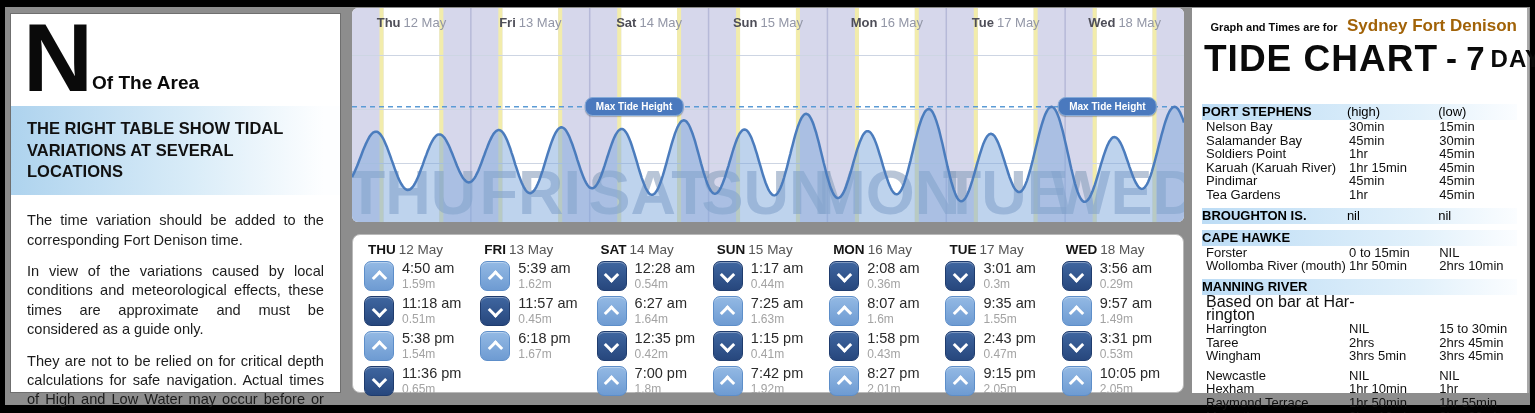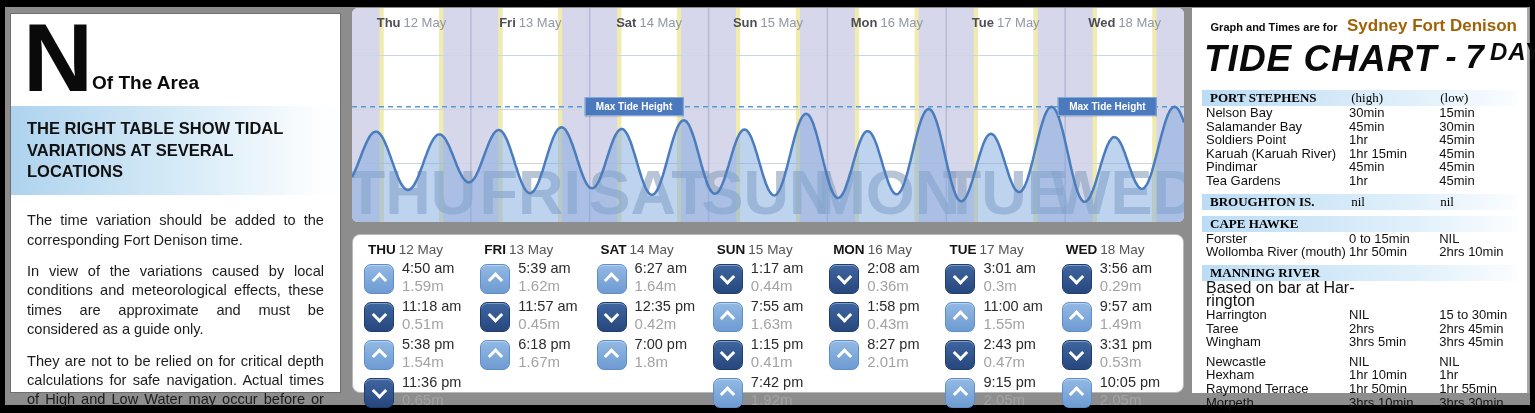--- a/index.html
+++ b/index.html
@@ -21,55 +21,55 @@
   .body-copy{padding:4px 16px 0 16px;}
   .body-copy p{font-size:14.6px;line-height:1.33;color:#1c1c1c;text-align:justify;margin:12px 0;}
 
   
   #chart-card{left:352px;top:8px;width:832px;height:214px;border-radius:6px;overflow:hidden;}
   #tide-svg{position:absolute;left:0;top:0;}
   .day-labels{position:absolute;left:0;top:7px;width:100%;display:flex;}
   .day-label{flex:1;text-align:center;font-size:13px;color:#9296a6;}
   .day-label b{color:#4e4e58;margin-right:3px;}
   .max-badge{position:absolute;top:89px;transform:translateX(-50%);height:17px;line-height:17px;
-             background:#4a79be;border:1px solid #85aad8;border-radius:0;color:#fff;
+             background:#4a79be;border:1px solid #85aad8;border-radius:8px;color:#fff;
              font-size:10px;font-weight:bold;padding:0 10px;white-space:nowrap;box-shadow:0 1px 1px rgba(0,0,0,.25);}
   .badge-1{left:33.9%;} .badge-2{left:90.8%;}
 
   
   #table-card{left:352px;top:234px;width:832px;height:159px;border-radius:8px;border:1px solid #b9b9b9;
               box-sizing:border-box;display:flex;padding:5px 8px;}
   .tide-col{flex:1;padding:0 3px;}
   .tide-col-header{font-size:13.5px;color:#555;margin:2px 0 4px 4px;white-space:nowrap;}
   .tide-col-header b{color:#141414;margin-right:3px;}
   .tide-entry{display:flex;align-items:flex-end;margin-bottom:5px;}
   .tide-btn{width:30px;height:30px;border-radius:7px;flex:0 0 30px;display:flex;align-items:center;
             justify-content:center;box-shadow:inset 0 1px 0 rgba(255,255,255,.35);cursor:pointer;}
   .btn-up{background:linear-gradient(#93b9e4,#6e9bd2);border:1px solid #5d8ec9;box-sizing:border-box;}
   .btn-down{background:linear-gradient(#3f66a0,#27477d);border:1px solid #1f3c6e;box-sizing:border-box;}
   .chev{display:block;width:8px;height:8px;border-left:3px solid #fff;border-top:3px solid #fff;}
   .chev-up{transform:rotate(45deg) translate(1px,1px);}
   .chev-down{transform:rotate(225deg) translate(1px,1px);}
   .tide-text{margin-left:8px;line-height:1.05;}
   .tide-time{font-size:14.5px;color:#2b2b2b;white-space:nowrap;}
-  .tide-height{font-size:15px;color:#a3a3a3;margin-top:2px;}
+  .tide-height{font-size:12px;color:#a3a3a3;margin-top:2px;}
 
   
   #right-card{left:1192px;top:8px;width:337px;height:385px;box-sizing:border-box;
               padding:6px 10px 0 10px;border-right:2px solid #a9a9a9;}
   .subtitle{text-align:right;margin-top:2px;white-space:nowrap;}
   .subtitle .pre{font-size:11px;font-weight:bold;color:#0a0a0a;margin-right:5px;text-align:right;}
   .subtitle .loc{font-size:17px;font-weight:bold;color:#a16207;}
-  .big-title{margin:2px 0 10px 2px;white-space:nowrap;color:#0a0a0a;display:flex;align-items:flex-start;font-style:italic;}
+  .big-title{margin:2px 0 24px 2px;white-space:nowrap;color:#0a0a0a;display:flex;align-items:center;}
   .bt-main{font-size:37px;font-weight:bold;letter-spacing:1px;}
   .bt-num{font-size:33px;font-weight:bold;margin-left:8px;}
   .bt-days{font-size:24px;font-weight:bold;margin-left:6px;letter-spacing:1px;}
   .sect{margin-bottom:6px;}
   .sect-header{display:flex;background:linear-gradient(to right,#bcdcf5 0%,#e2f1fb 70%,#fbfdff 100%);
-               padding:1px 0 1px 8px;font-size:13px;line-height:14px;font-family:Liberation Serif, serif;}
+               padding:1px 0 1px 0;font-size:13px;line-height:14px;}
   .sect-row{display:flex;padding-left:4px;font-size:13px;line-height:13.6px;color:#111;}
   .c-name{width:46%;} .c-high{width:29%;} .c-low{width:25%;}
   .sect-header .c-name{font-weight:bold;color:#000;}
   .sect-note{padding-left:4px;font-size:16px;line-height:13.6px;color:#111;width:58%;}
 </style>
 </head>
 <body>
 
 <div class="frame">
   <div class="inner"></div>
@@ -212,20 +212,29 @@
           </div>
           <div class="tide-text">
             <div class="tide-time">6:18 pm</div>
             <div class="tide-height">1.67m</div>
           </div>
         </div>
       </div>
       <div class="tide-col">
         <div class="tide-col-header"><b>SAT</b>14 May</div>
         <div class="tide-entry">
+          <div class="tide-btn btn-down">
+            <span class="chev chev-down"></span>
+          </div>
+          <div class="tide-text">
+            <div class="tide-time">12:28 am</div>
+            <div class="tide-height">0.54m</div>
+          </div>
+        </div>
+        <div class="tide-entry">
           <div class="tide-btn btn-up">
             <span class="chev chev-up"></span>
           </div>
           <div class="tide-text">
             <div class="tide-time">6:27 am</div>
             <div class="tide-height">1.64m</div>
           </div>
         </div>
         <div class="tide-entry">
           <div class="tide-btn btn-down">
@@ -255,21 +264,21 @@
           <div class="tide-text">
             <div class="tide-time">1:17 am</div>
             <div class="tide-height">0.44m</div>
           </div>
         </div>
         <div class="tide-entry">
           <div class="tide-btn btn-up">
             <span class="chev chev-up"></span>
           </div>
           <div class="tide-text">
-            <div class="tide-time">7:55 am</div>
+            <div class="tide-time">7:25 am</div>
             <div class="tide-height">1.63m</div>
           </div>
         </div>
         <div class="tide-entry">
           <div class="tide-btn btn-down">
             <span class="chev chev-down"></span>
           </div>
           <div class="tide-text">
             <div class="tide-time">1:15 pm</div>
             <div class="tide-height">0.41m</div>
@@ -290,20 +299,29 @@
         <div class="tide-entry">
           <div class="tide-btn btn-down">
             <span class="chev chev-down"></span>
           </div>
           <div class="tide-text">
             <div class="tide-time">2:08 am</div>
             <div class="tide-height">0.36m</div>
           </div>
         </div>
         <div class="tide-entry">
+          <div class="tide-btn btn-up">
+            <span class="chev chev-up"></span>
+          </div>
+          <div class="tide-text">
+            <div class="tide-time">8:07 am</div>
+            <div class="tide-height">1.6m</div>
+          </div>
+        </div>
+        <div class="tide-entry">
           <div class="tide-btn btn-down">
             <span class="chev chev-down"></span>
           </div>
           <div class="tide-text">
             <div class="tide-time">1:58 pm</div>
             <div class="tide-height">0.43m</div>
           </div>
         </div>
         <div class="tide-entry">
           <div class="tide-btn btn-up">
@@ -324,21 +342,21 @@
           <div class="tide-text">
             <div class="tide-time">3:01 am</div>
             <div class="tide-height">0.3m</div>
           </div>
         </div>
         <div class="tide-entry">
           <div class="tide-btn btn-up">
             <span class="chev chev-up"></span>
           </div>
           <div class="tide-text">
-            <div class="tide-time">11:00 am</div>
+            <div class="tide-time">9:35 am</div>
             <div class="tide-height">1.55m</div>
           </div>
         </div>
         <div class="tide-entry">
           <div class="tide-btn btn-down">
             <span class="chev chev-down"></span>
           </div>
           <div class="tide-text">
             <div class="tide-time">2:43 pm</div>
             <div class="tide-height">0.47m</div>

